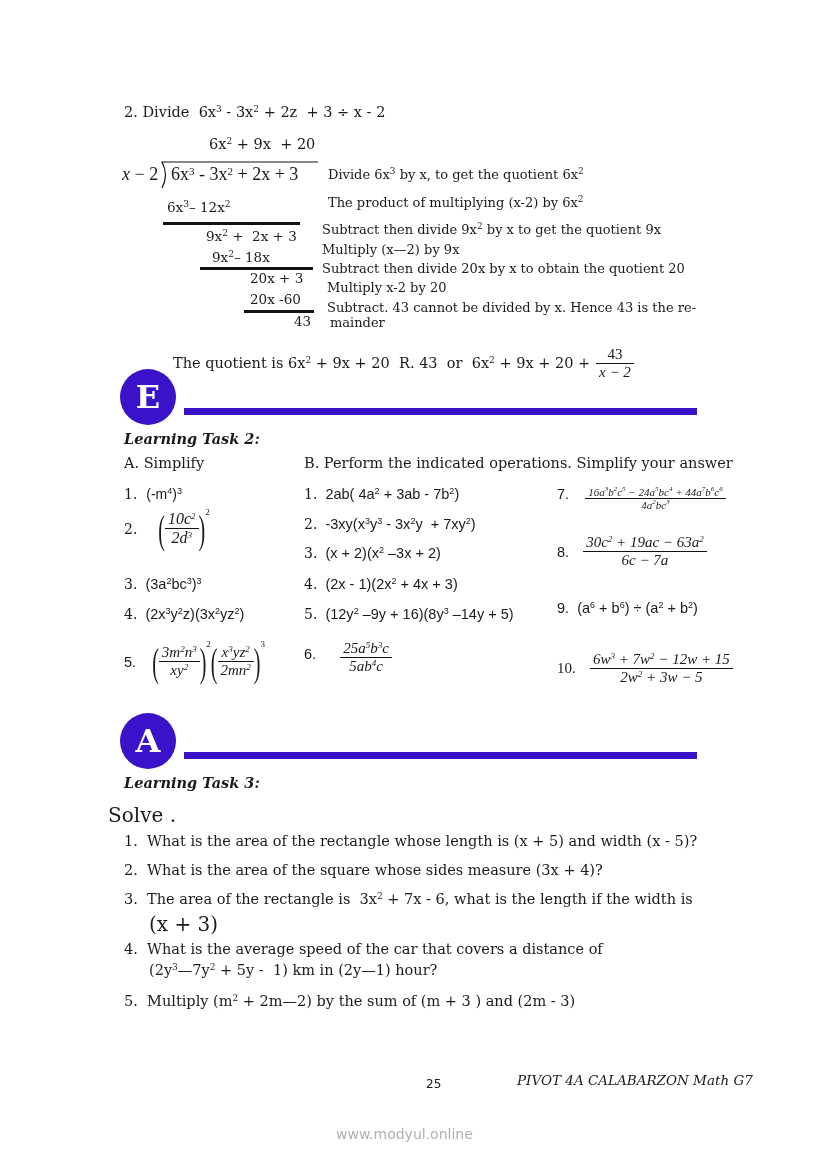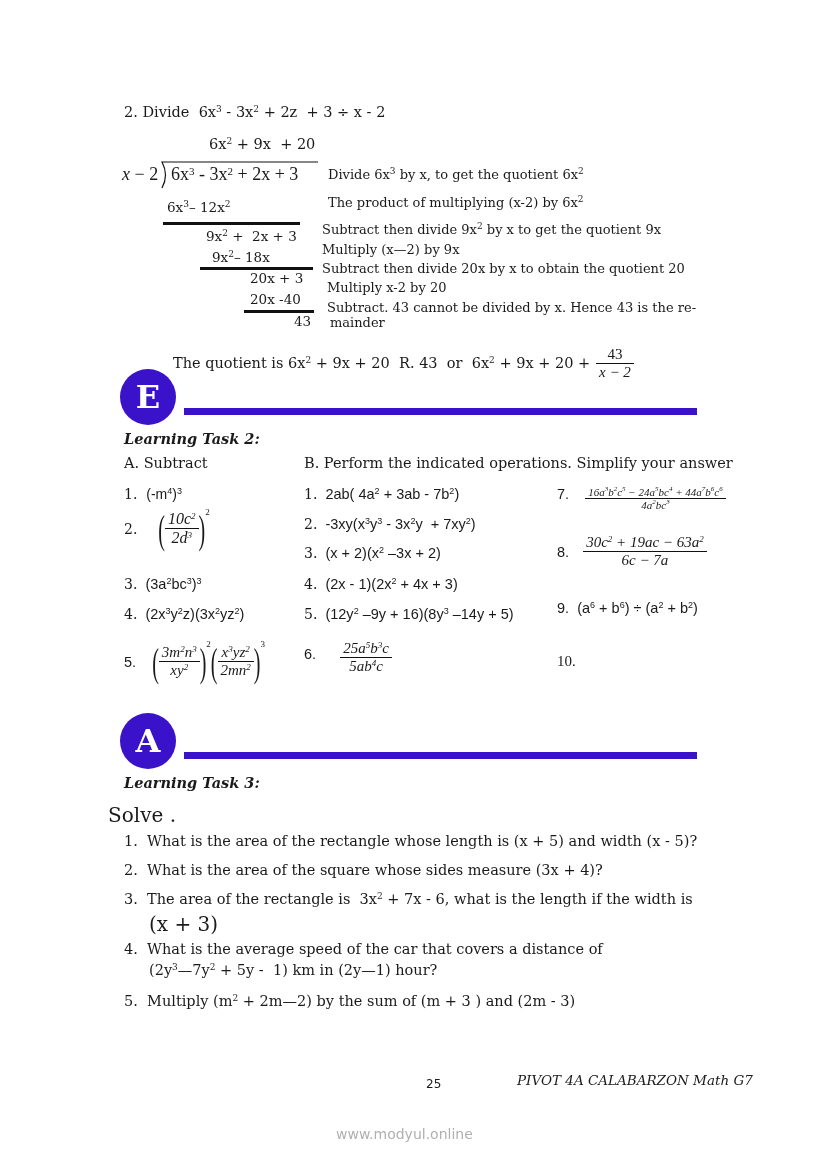--- a/index.html
+++ b/index.html
@@ -40,21 +40,21 @@
   <path d="M2 30 Q9 17 2 4 L158 4" stroke="#111" stroke-width="1.2" fill="none"></path>
 </svg>
 <div class="abs times" style="left:171px;top:164px;font-size:18px;">6x<sup style="font-size:11px;">3</sup> - 3x<sup style="font-size:11px;">2</sup> + 2x + 3</div>
 
 <div class="abs serif step" style="left:167px;top:199px;">6x<sup>3</sup>– 12x<sup>2</sup></div>
 <div class="hr" style="left:163px;top:222px;width:137px;"></div>
 <div class="abs serif step" style="left:206px;top:228px;">9x<sup>2</sup> +&nbsp; 2x + 3</div>
 <div class="abs serif step" style="left:212px;top:249px;">9x<sup>2</sup>– 18x</div>
 <div class="hr" style="left:200px;top:267px;width:113px;"></div>
 <div class="abs serif step" style="left:250px;top:270px;">20x  + 3</div>
-<div class="abs serif step" style="left:250px;top:291px;">20x  -40</div>
+<div class="abs serif step" style="left:250px;top:291px;">20x  -60</div>
 <div class="hr" style="left:244px;top:310px;width:70px;"></div>
 <div class="abs serif step" style="left:294px;top:313px;">43</div>
 
 <div class="abs serif note" style="left:328px;top:167px;">Divide 6x<sup>3</sup> by x, to get the quotient 6x<sup>2</sup></div>
 <div class="abs serif note" style="left:328px;top:195px;">The product of multiplying (x-2) by 6x<sup>2</sup></div>
 <div class="abs serif note" style="left:322px;top:222px;">Subtract then divide 9x<sup>2</sup> by x to get the quotient 9x</div>
 <div class="abs serif note" style="left:322px;top:242px;">Multiply (x—2) by 9x</div>
 <div class="abs serif note" style="left:322px;top:261px;">Subtract  then divide 20x by x to obtain the quotient 20</div>
 <div class="abs serif note" style="left:327px;top:280px;">Multiply x-2 by 20</div>
 <div class="abs serif note" style="left:327px;top:300px;">Subtract.  43 cannot be divided by x. Hence 43 is the re-</div>
@@ -65,21 +65,21 @@
   <span class="frac" style="font-style:normal;font-size:15px;">
     <span class="num">43</span>
     <span class="den" style="font-style:italic;">x − 2</span>
   </span>
 </div>
 
 <div class="badge" style="left:120px;top:369px;">E</div>
 <div class="bar" style="left:184px;top:408px;width:513px;"></div>
 
 <div class="abs serif bold" style="left:124px;top:430px;font-size:14.5px;">Learning Task 2:</div>
-<div class="abs serif" style="left:124px;top:455px;font-size:14.5px;">A.  Subtract</div>
+<div class="abs serif" style="left:124px;top:455px;font-size:14.5px;">A.  Simplify</div>
 <div class="abs serif" style="left:304px;top:455px;font-size:14.5px;">B. Perform the indicated operations. Simplify your answer</div>
 
 <div class="abs serif" style="left:124px;top:486px;font-size:14px;">
   <span>1.</span>&nbsp;
   <span class="sans" style="font-size:14px;">(-m<sup>4</sup>)<sup>3</sup></span>
 </div>
 
 <div class="abs serif" style="left:124px;top:510px;font-size:14px;">
   <span style="display:inline-block;vertical-align:middle;">2.</span>
   <span style="display:inline-block;width:12px;"></span>
@@ -117,20 +117,21 @@
   <span style="display:inline-block;vertical-align:middle;">8.</span>
   <span style="display:inline-block;width:6px;"></span>
   <span class="frac" style="font-size:15px;"><span class="num">30c<sup>2</sup> + 19ac − 63a<sup>2</sup></span><span class="den">6c − 7a</span></span>
 </div>
 
 <div class="abs sans" style="left:557px;top:600px;">9.&nbsp; (a<sup>6</sup> + b<sup>6</sup>) ÷ (a<sup>2</sup> + b<sup>2</sup>)</div>
 
 <div class="abs" style="left:557px;top:651px;">
   <span class="times" style="display:inline-block;vertical-align:middle;font-size:15px;">10.</span>
   <span style="display:inline-block;width:4px;"></span>
+  <span class="frac" style="font-size:15px;"><span class="num">6w<sup>3</sup> + 7w<sup>2</sup> − 12w + 15</span><span class="den">2w<sup>2</sup> + 3w − 5</span></span>
 </div>
 
 <div class="badge" style="left:120px;top:713px;">A</div>
 <div class="bar" style="left:184px;top:752px;width:513px;"></div>
 
 <div class="abs serif bold" style="left:124px;top:774px;font-size:14.5px;">Learning Task 3:</div>
 <div class="abs serif" style="left:108px;top:803px;font-size:20px;">Solve .</div>
 
 <div class="abs serif" style="left:124px;top:833px;font-size:14.5px;">
   <span>1.</span>&nbsp;

